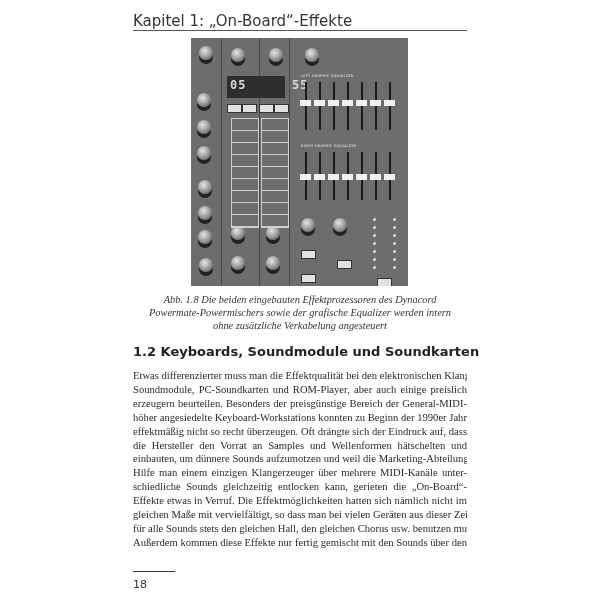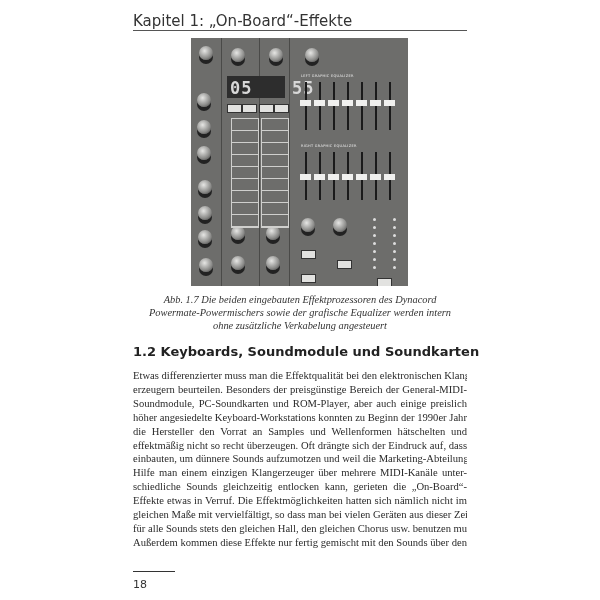--- a/index.html
+++ b/index.html
@@ -3,21 +3,21 @@
 <meta charset="utf-8">
 <style>
   html, body { margin:0; padding:0; background:#ffffff; }
   body { width:600px; height:600px; position:relative; overflow:hidden; font-family:"Liberation Serif", serif; color:#2a2a2a; }
   .header { position:absolute; left:133px; top:12px; width:334px; height:18px; border-bottom:1.5px solid #555; }
   .header span { font-family:"DejaVu Sans", sans-serif; font-size:15px; color:#333; position:absolute; left:0; top:0; }
   .photo { position:absolute; left:191px; top:38px; width:217px; height:248px; background:#6d6d6b; overflow:hidden; }
   .strip { position:absolute; top:0; bottom:0; border-right:1px solid #4a4a48; }
   .knob { position:absolute; width:14px; height:14px; border-radius:50%; background:radial-gradient(circle at 40% 35%, #e6e6e4, #8a8a88 60%, #333 100%); box-shadow:0 4px 0 #222; }
   .display { position:absolute; left:36px; top:38px; width:58px; height:22px; background:#2d2d2d; }
-  .digits { position:absolute; top:2px; font-family:"DejaVu Sans Mono", monospace; font-size:17px; color:#d8d8d8; font-weight:bold; letter-spacing:1px; }
+  .digits { position:absolute; top:2px; font-family:"DejaVu Sans Mono", monospace; font-size:12px; color:#d8d8d8; font-weight:bold; letter-spacing:1px; }
   .btn { position:absolute; width:13px; height:7px; background:#e2e2e0; border:1px solid #333; }
   .menu { position:absolute; width:26px; border:1px solid #cfcfcd; }
   .menu div { height:11px; border-bottom:1px solid #cfcfcd; }
   .eq-label { position:absolute; font-family:"DejaVu Sans", sans-serif; font-size:3.5px; color:#eee; letter-spacing:0.3px; }
   .fader-track { position:absolute; width:2px; background:#1a1a1a; }
   .fader-cap { position:absolute; width:11px; height:6px; background:#f0f0ee; }
   .led { position:absolute; width:3px; height:3px; border-radius:50%; background:#ddd; }
   .caption { position:absolute; left:133px; top:293px; width:334px; text-align:center; font-style:italic; font-size:10.4px; line-height:13px; color:#333; }
   .caption div { white-space:nowrap; }
   .section { position:absolute; left:133px; top:344px; font-family:"DejaVu Sans", sans-serif; font-size:13px; font-weight:bold; color:#222;text-align:right; }
@@ -135,34 +135,34 @@
     <div class="led" style="left:202px;top:220px;"></div>
   <div class="led" style="left:182px;top:228px;"></div>
     <div class="led" style="left:202px;top:228px;"></div>
   <div class="btn" style="left:110px;top:212px;"></div>
   <div class="btn" style="left:110px;top:236px;"></div>
   <div class="btn" style="left:146px;top:222px;"></div>
   <div class="btn" style="left:186px;top:240px;"></div>
 </div>
 
 <div class="caption">
-  <div>Abb. 1.7 Die beiden eingebauten Effektprozessoren des Dynacord</div>
+  <div>Abb. 1.8 Die beiden eingebauten Effektprozessoren des Dynacord</div>
   <div>Powermate-Powermischers sowie der grafische Equalizer werden intern</div>
   <div>ohne zusätzliche Verkabelung angesteuert</div>
 </div>
 
 <div class="section">1.2 Keyboards, Soundmodule und Soundkarten</div>
 
 <div class="body">
   <div>Etwas differenzierter muss man die Effektqualität bei den elektronischen Klang-</div>
+  <div>Soundmodule, PC-Soundkarten und ROM-Player, aber auch einige preislich</div>
   <div>erzeugern beurteilen. Besonders der preisgünstige Bereich der General-MIDI-</div>
-  <div>Soundmodule, PC-Soundkarten und ROM-Player, aber auch einige preislich</div>
   <div>höher angesiedelte Keyboard-Workstations konnten zu Beginn der 1990er Jahre</div>
+  <div>effektmäßig nicht so recht überzeugen. Oft drängte sich der Eindruck auf, dass</div>
   <div>die Hersteller den Vorrat an Samples und Wellenformen hätschelten und</div>
-  <div>effektmäßig nicht so recht überzeugen. Oft drängte sich der Eindruck auf, dass</div>
   <div>einbauten, um dünnere Sounds aufzumotzen und weil die Marketing-Abteilung</div>
   <div>Hilfe man einem einzigen Klangerzeuger über mehrere MIDI-Kanäle unter-</div>
   <div>schiedliche Sounds gleichzeitig entlocken kann, gerieten die „On-Board“-</div>
   <div>Effekte etwas in Verruf. Die Effektmöglichkeiten hatten sich nämlich nicht im</div>
   <div>gleichen Maße mit vervielfältigt, so dass man bei vielen Geräten aus dieser Zeit</div>
   <div>für alle Sounds stets den gleichen Hall, den gleichen Chorus usw. benutzen muss.</div>
   <div>Außerdem kommen diese Effekte nur fertig gemischt mit den Sounds über den</div>
 </div>
 
 <div class="footrule"></div>

